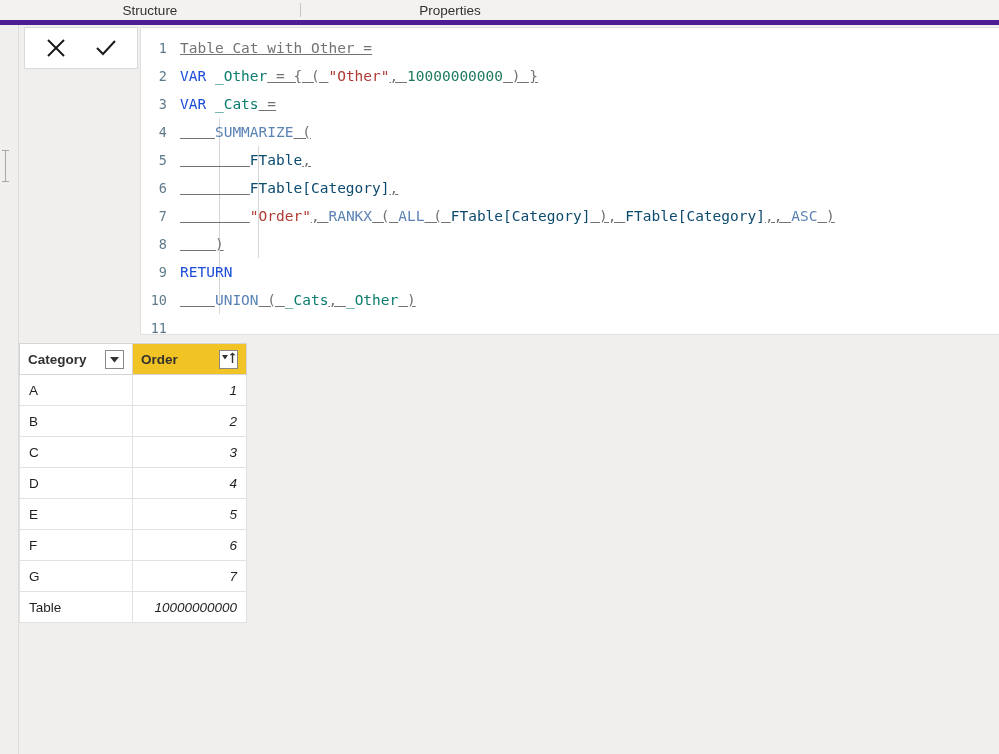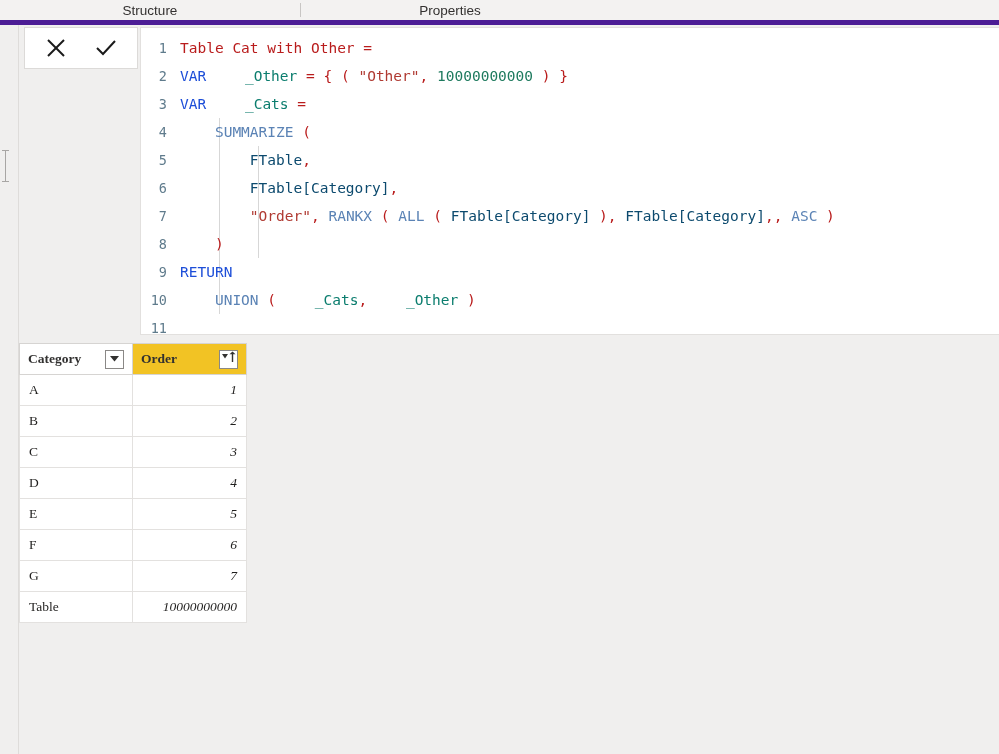--- a/index.html
+++ b/index.html
@@ -106,29 +106,29 @@
   
   .guide {
     position: absolute;
     width: 1px; background: #d7d7d7;
   }
 
   
   .kw    { color: #1d4ed8; }              
   .fn    { color: #5b83b5; }              
   .col   { color: #0c4a6e; }              
-  .var   { color: #0b7d6e; margin-left: 30px; }              
+  .var   { color: #0b7d6e; }              
   .str   { color: #b03a32; }              
   .num   { color: #1e7a5e; }              
-  .pln   { color: #b91c1c; }              
+  .pln   { color: #737373; text-decoration: underline; }              
 
   
   #result-table {
     position: absolute; left: 19px; top: 343px;
-    font-family: Liberation Serif, serif;
+    font-family: Liberation Sans, sans-serif;
     font-size: 13.5px;
   }
   #result-table table { border-collapse: collapse; }
   #result-table th {
     height: 31px; padding: 0 8px;
     font-weight: bold; font-size: 13.5px;
     color: #323130;
     border: 1px solid #d6d4d2;
     text-align: left;
     background: #ffffff;

